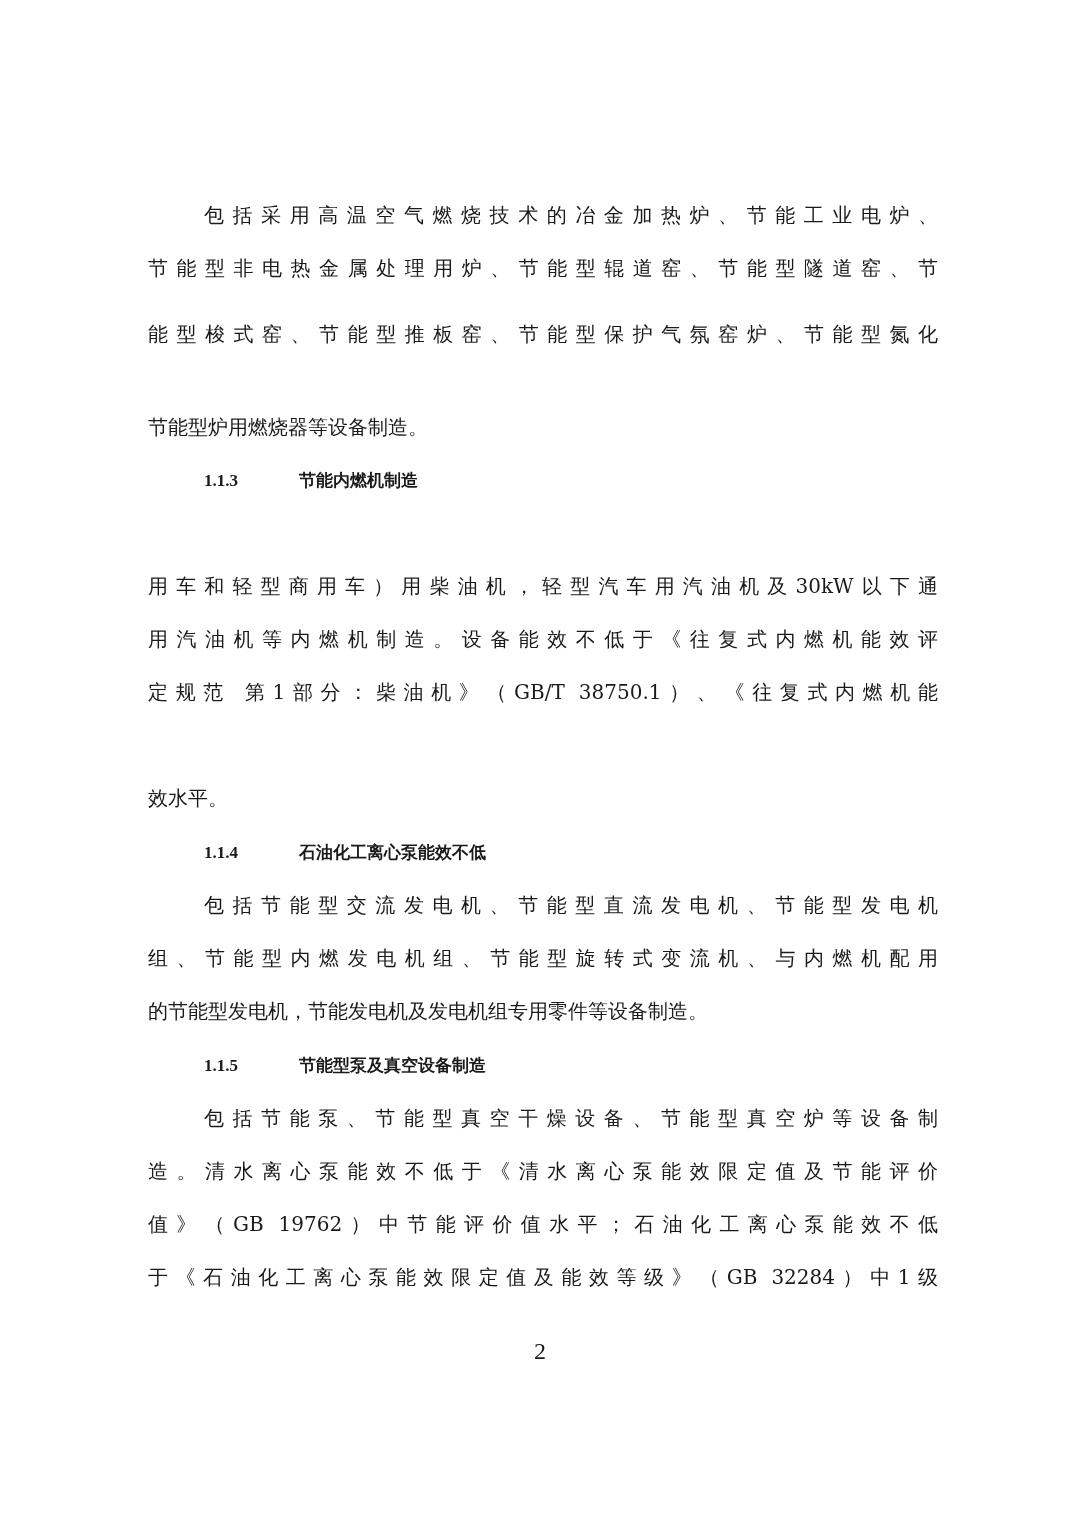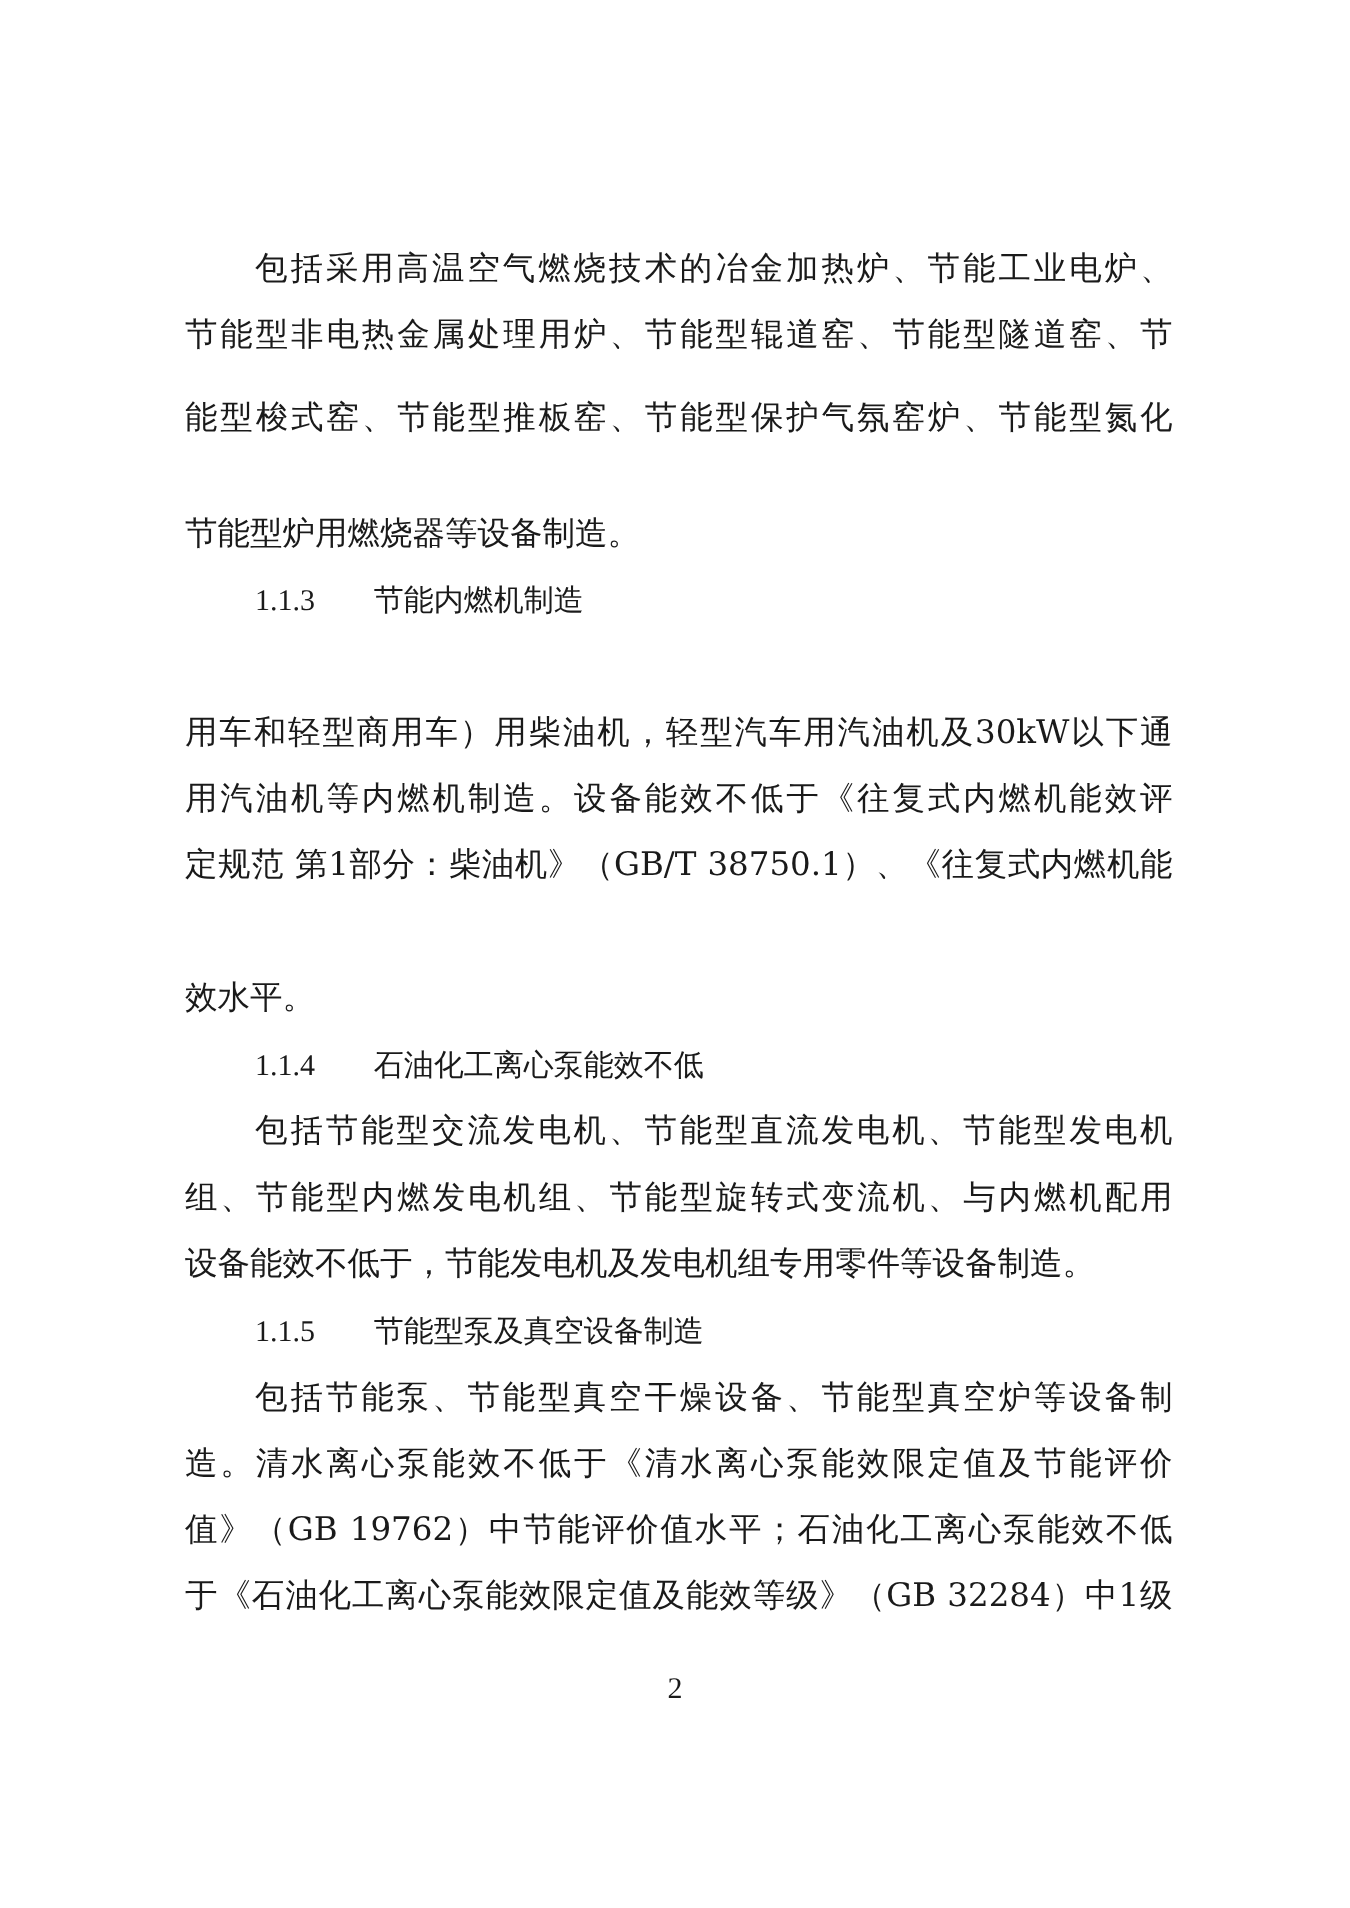--- a/index.html
+++ b/index.html
@@ -1,25 +1,25 @@
 <!DOCTYPE html>
 <html><head>
 <meta charset="utf-8">
 <style>
   html, body { margin: 0; padding: 0; background: #ffffff; }
   body { width: 1080px; height: 1526px; position: relative; overflow: hidden;
          font-family: "DejaVu Serif", "Liberation Serif", serif; color: #1a1a1a; }
   .page { position: absolute; left: 0; top: 0; width: 1080px; height: 1526px; }
   .line { position: absolute; left: 148px; width: 790px; height: 40px;
-          font-size: 26px; line-height: 40px; white-space: nowrap;
+          font-size: 20px; line-height: 40px; white-space: nowrap;
           text-align: justify; text-align-last: justify; letter-spacing: 0px; }
   .line.last { text-align-last: left; }
   .line.indent { left: 204px; width: 734px; }
-  .heading { position: absolute; left: 204px; height: 40px; font-size: 24px;
-             line-height: 40px; white-space: nowrap; }
+  .heading { position: absolute; left: 204px; height: 40px; font-size: 17px;
+             line-height: 40px; white-space: nowrap; font-weight: bold; }
   .heading .num { display: inline-block; width: 95px;
                   font-family: "Liberation Serif", serif; }
   .page-number { position: absolute; left: 0; width: 1080px; text-align: center;
                  top: 1338px; font-size: 24px; font-family: "Liberation Serif", serif; }
 </style>
 </head>
 <body>
 
 <div class="page">
 
@@ -34,21 +34,21 @@
   <div class="line" style="top:566px">用车和轻型商用车）用柴油机，轻型汽车用汽油机及30kW以下通</div>
   <div class="line" style="top:619px">用汽油机等内燃机制造。设备能效不低于《往复式内燃机能效评</div>
   <div class="line" style="top:672px">定规范 第1部分：柴油机》（GB/T 38750.1）、《往复式内燃机能</div>
   <div class="line last" style="top:778px">效水平。</div>
 
   <div class="heading" style="top:832px">
     <span class="num">1.1.4</span><span>石油化工离心泵能效不低</span>
   </div>
   <div class="line indent" style="top:885px">包括节能型交流发电机、节能型直流发电机、节能型发电机</div>
   <div class="line" style="top:938px">组、节能型内燃发电机组、节能型旋转式变流机、与内燃机配用</div>
-  <div class="line last" style="top:991px">设备能效不低于，节能发电机及发电机组专用零件等设备制造。</div>
+  <div class="line last" style="top:991px">的节能型发电机，节能发电机及发电机组专用零件等设备制造。</div>
 
   <div class="heading" style="top:1045px">
     <span class="num">1.1.5</span><span>节能型泵及真空设备制造</span>
   </div>
   <div class="line indent" style="top:1098px">包括节能泵、节能型真空干燥设备、节能型真空炉等设备制</div>
   <div class="line" style="top:1151px">造。清水离心泵能效不低于《清水离心泵能效限定值及节能评价</div>
   <div class="line" style="top:1204px">值》（GB 19762）中节能评价值水平；石油化工离心泵能效不低</div>
   <div class="line" style="top:1257px">于《石油化工离心泵能效限定值及能效等级》（GB 32284）中1级</div>
 
   <div class="page-number">2</div>

